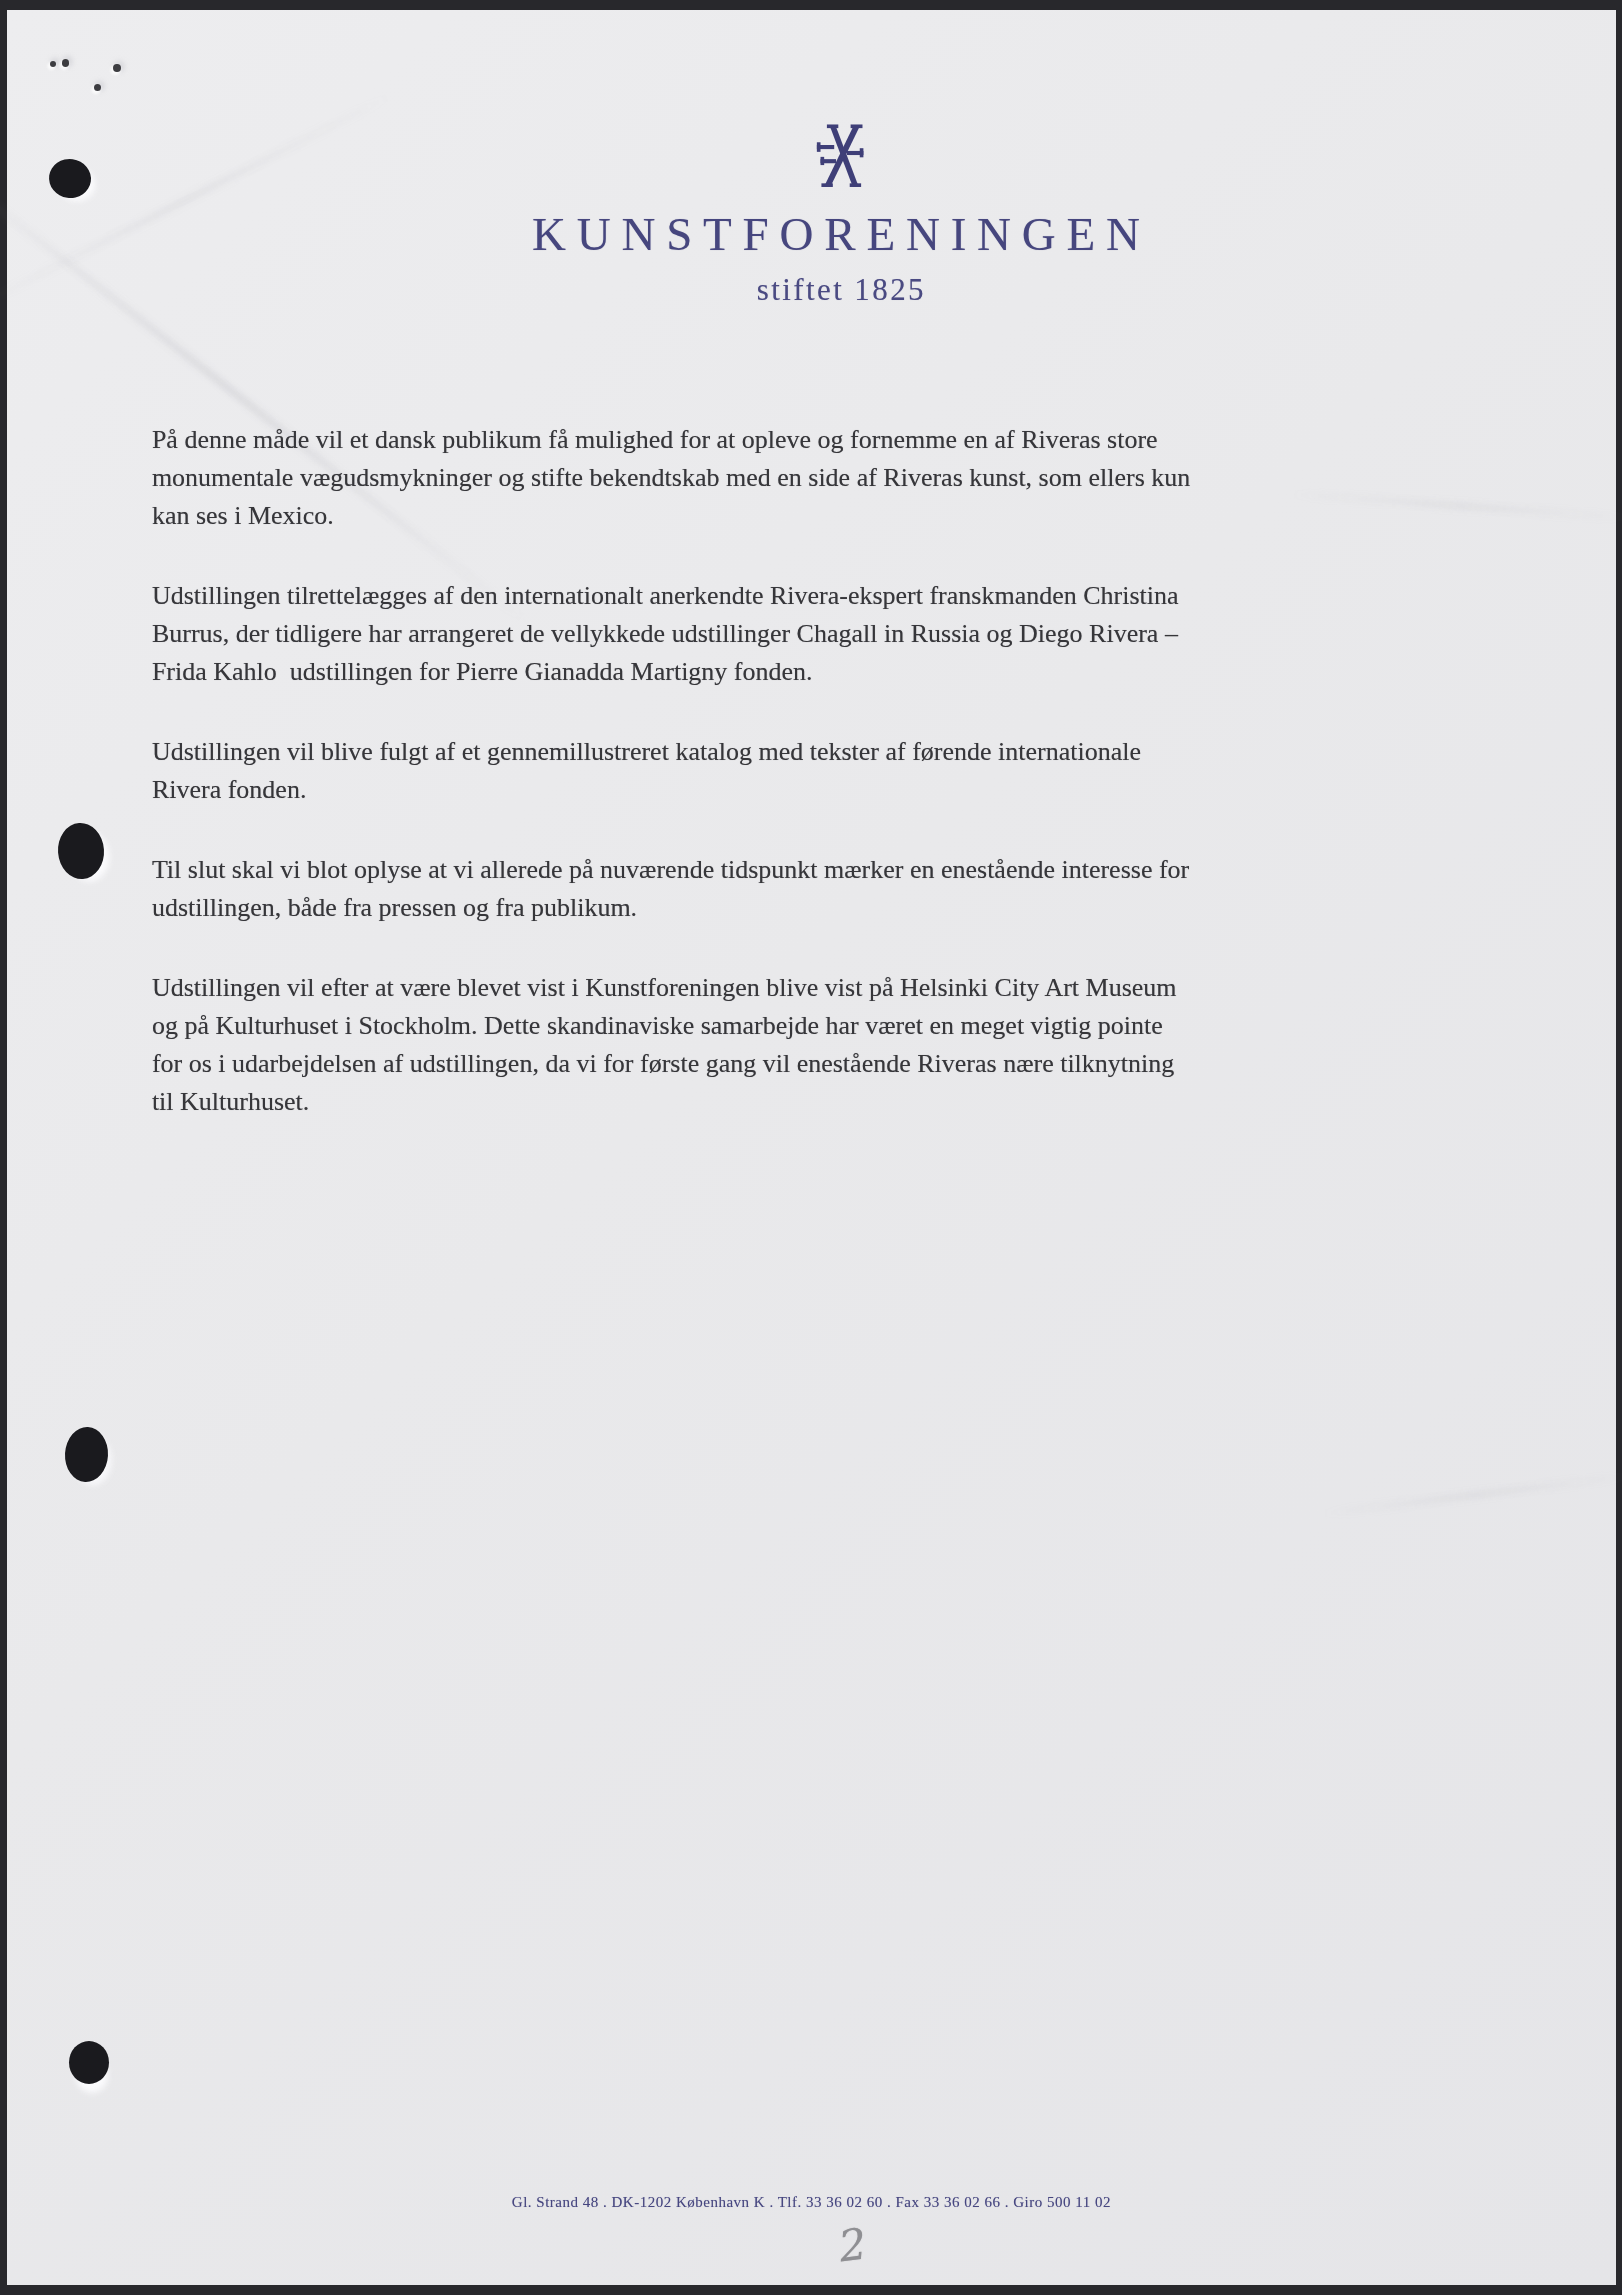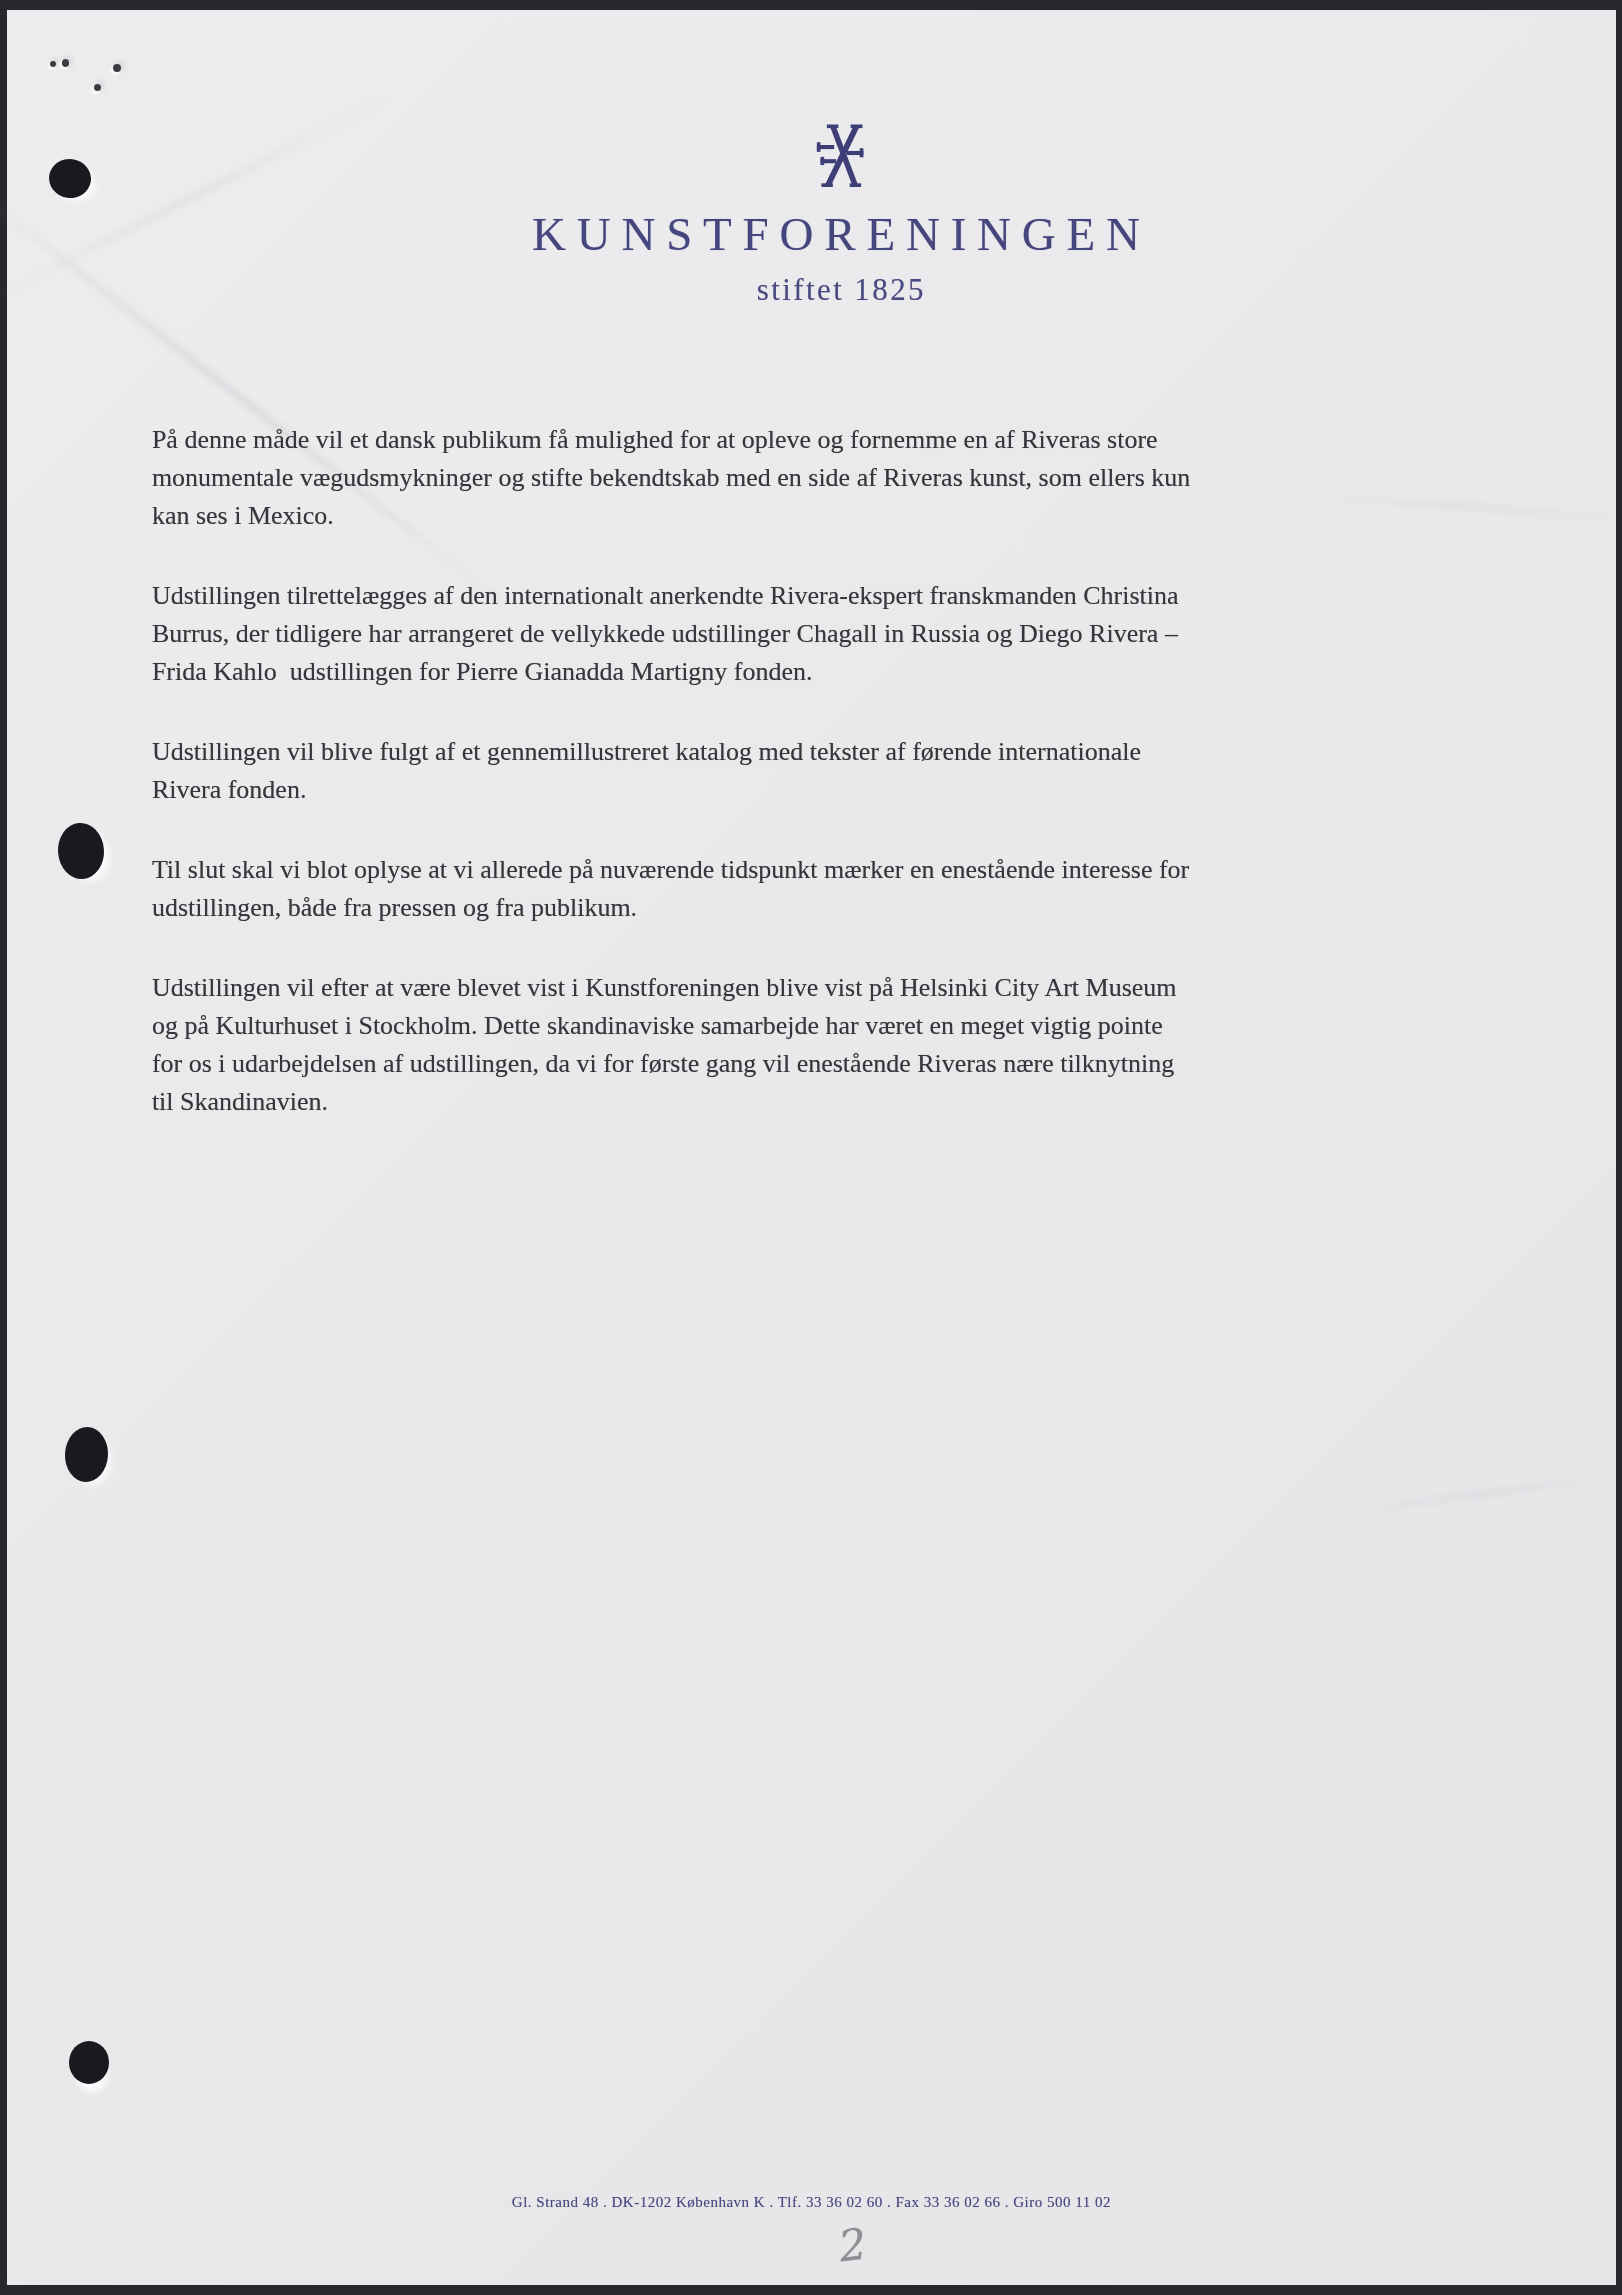--- a/index.html
+++ b/index.html
@@ -125,21 +125,21 @@
           <div class="line"><span>Rivera fonden.</span></div>
         </div>
         <div class="para">
           <div class="line"><span>Til slut skal vi blot oplyse at vi allerede på nuværende tidspunkt mærker en enestående interesse for</span></div>
           <div class="line"><span>udstillingen, både fra pressen og fra publikum.</span></div>
         </div>
         <div class="para">
           <div class="line"><span>Udstillingen vil efter at være blevet vist i Kunstforeningen blive vist på Helsinki City Art Museum</span></div>
           <div class="line"><span>og på Kulturhuset i Stockholm. Dette skandinaviske samarbejde har været en meget vigtig pointe</span></div>
           <div class="line"><span>for os i udarbejdelsen af udstillingen, da vi for første gang vil enestående Riveras nære tilknytning</span></div>
-          <div class="line"><span>til Skandinavien.</span></div>
+          <div class="line"><span>til Kulturhuset.</span></div>
         </div>
       </div>
 
     <div class="footer">Gl. Strand 48 . DK-1202 København K . Tlf. 33 36 02 60 . Fax 33 36 02 66 . Giro 500 11 02</div>
 
     <div class="pencil-2">2</div>
 
   </div>
 </div>
 

